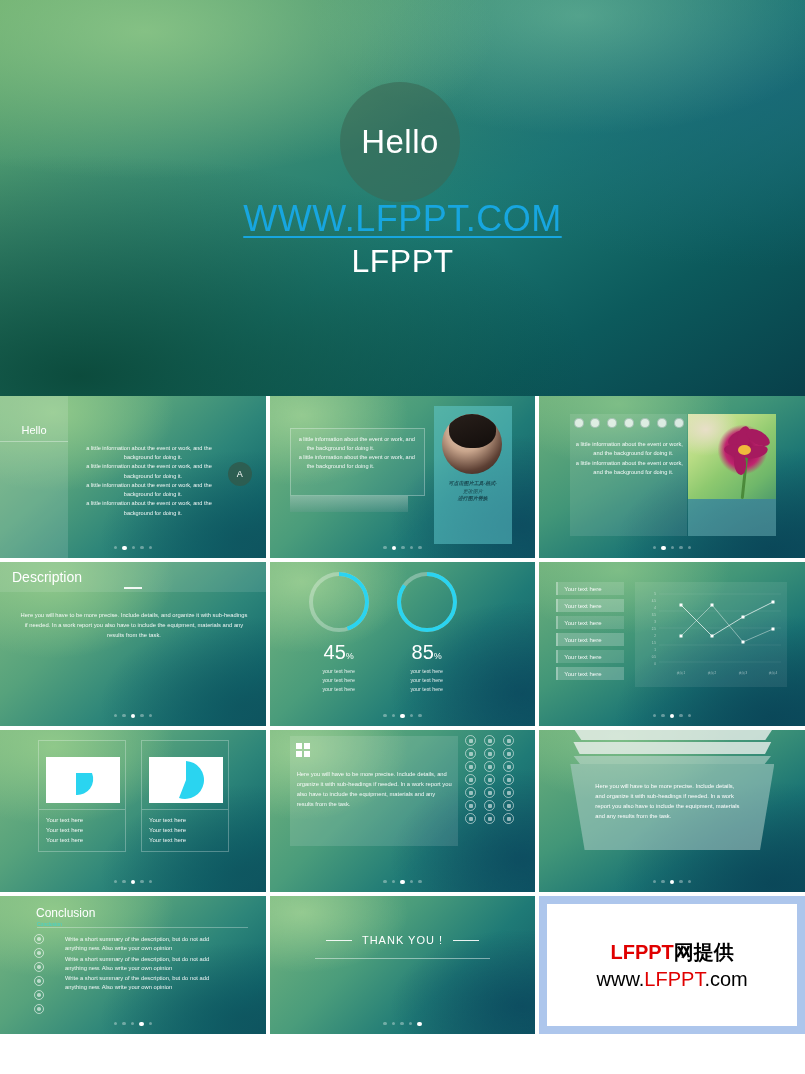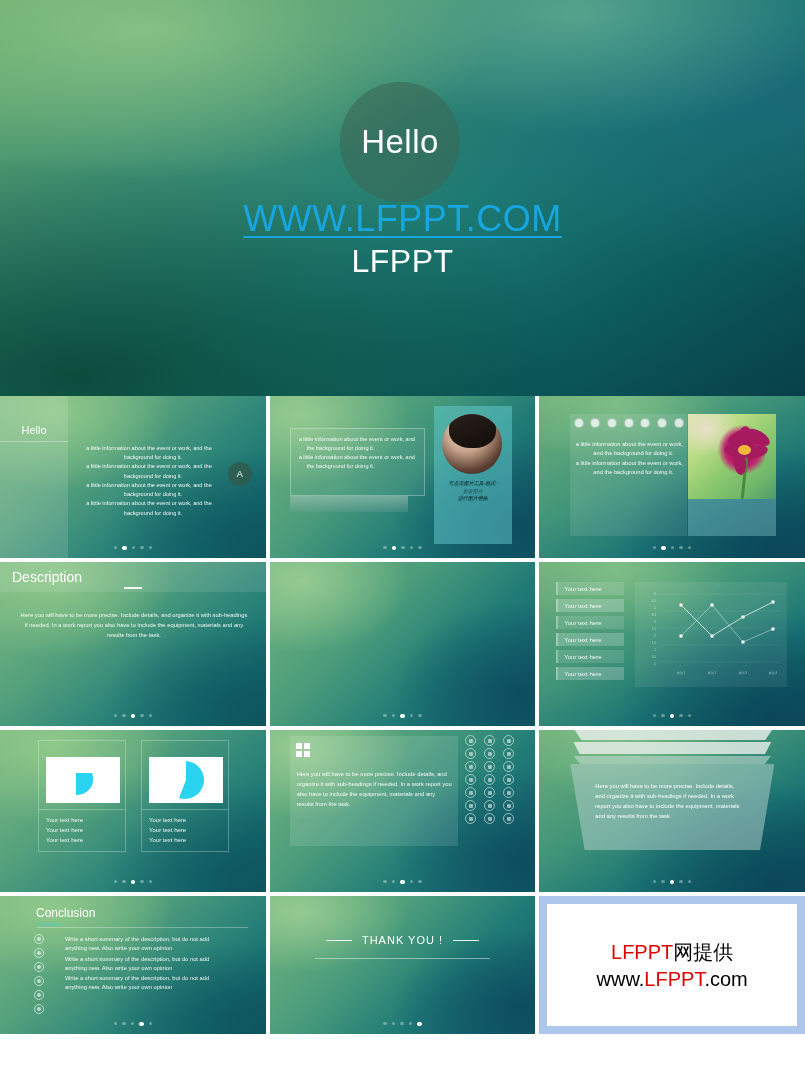--- a/index.html
+++ b/index.html
@@ -378,21 +378,21 @@
   .wm {
     background: #adc6ec;
     display:flex; align-items:center; justify-content:center;
   }
   .wm-inner {
     width: calc(100% - 16px); height: calc(100% - 16px);
     background:#ffffff;
     display:flex; flex-direction:column; align-items:center; justify-content:center;
     gap: 2px;
   }
-  .wm-line1 { font-size: 20px; font-weight: 400; color:#000000; }
+  .wm-line1 { font-size: 20px; font-weight: 700; color:#000000; }
   .wm-line2 { font-size: 20px; font-weight: 400; color:#000000; }
   .rd { color: #e00000; }
 </style>
 </head>
 <body>
 
 <div class="hero">
   <div class="hero-circle">
     <span class="hero-circle-text">Hello</span>
   </div>
@@ -495,20 +495,48 @@
     <div class="dots">
       <i></i>
         <i></i>
         <i class="on"></i>
         <i></i>
         <i></i>
     </div>
   </div>
 
   <div class="slide alt2">
+    <div class="donut-wrap" style="left:2px">
+      <div class="donut">
+        <div class="ring"></div>
+        <svg class="arc" viewBox="0 0 60 60">
+          <circle cx="30" cy="30" r="28" fill="none" stroke="#2ad4f0" stroke-width="4" stroke-dasharray="79.2 96.8" transform="rotate(-90 30 30)" stroke-linecap="butt"></circle>
+        </svg>
+      </div>
+      <div class="donut-num"><em style="font-style:normal">45</em><span>%</span></div>
+      <div class="donut-cap">
+        <div>your text here</div>
+        <div>your text here</div>
+        <div>your text here</div>
+      </div>
+    </div>
+    <div class="donut-wrap" style="left:90px">
+      <div class="donut">
+        <div class="ring"></div>
+        <svg class="arc" viewBox="0 0 60 60">
+          <circle cx="30" cy="30" r="28" fill="none" stroke="#2ad4f0" stroke-width="4" stroke-dasharray="149.5 26.5" transform="rotate(-90 30 30)" stroke-linecap="butt"></circle>
+        </svg>
+      </div>
+      <div class="donut-num"><em style="font-style:normal">85</em><span>%</span></div>
+      <div class="donut-cap">
+        <div>your text here</div>
+        <div>your text here</div>
+        <div>your text here</div>
+      </div>
+    </div>
     <div class="dots">
       <i></i>
         <i></i>
         <i class="on"></i>
         <i></i>
         <i></i>
     </div>
   </div>
 
   <div class="slide alt3">

